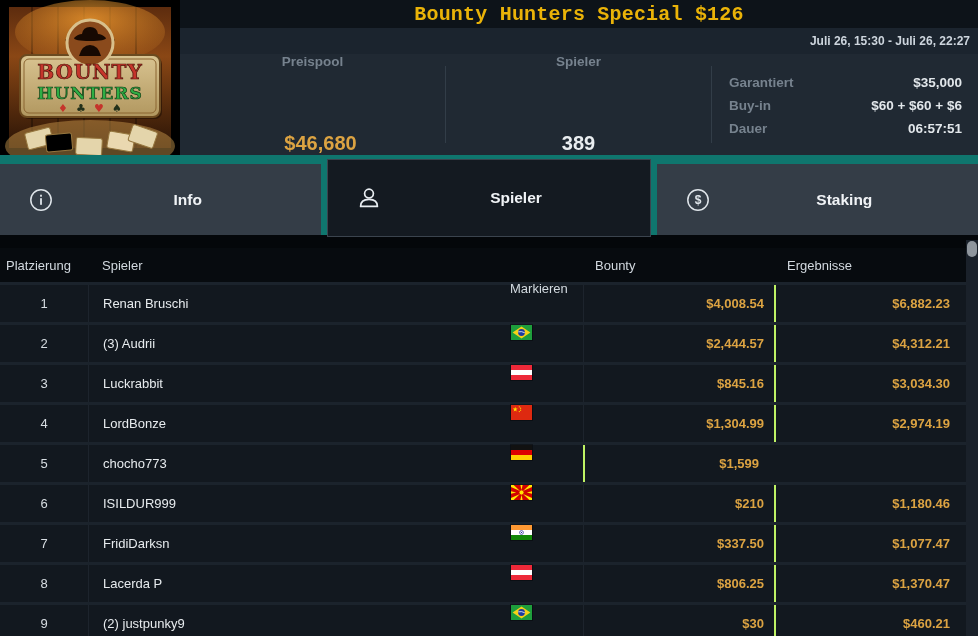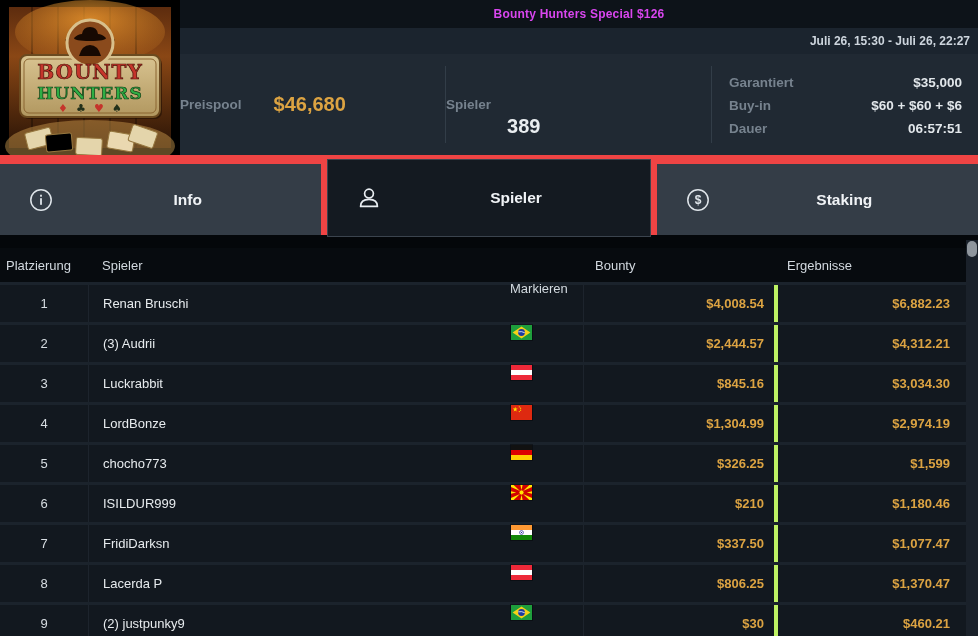--- a/index.html
+++ b/index.html
@@ -5,37 +5,37 @@
   * { margin:0; padding:0; box-sizing:border-box; }
   html,body { width:978px; height:636px; overflow:hidden; background:#04070a;
               font-family:"Liberation Sans", sans-serif; }
   .app { position:relative; width:978px; height:636px; background:#04070a; overflow:hidden; }
 
   
   .header { display:flex; height:155px; }
   .logo { width:180px; height:155px; background:#000; flex:none; }
   .header-right { flex:1; display:flex; flex-direction:column; }
   .title-bar { height:28px; background:#0d1319; display:flex; align-items:center; justify-content:center; }
-  .title-bar .t { color:#d946ef; font-size:12px; font-weight:700; letter-spacing:.2px; }
+  .title-bar .t { color:#eab308; font-size:20px; font-weight:700; letter-spacing:.2px;font-family:Liberation Mono, monospace; }
   .date-bar { height:26px; background:#1b242e; display:flex; align-items:center; justify-content:flex-end; padding-right:8px; }
   .date-bar .d { color:#cdd5dd; font-size:12px; font-weight:600; }
   .stats { flex:1; background:#202933; display:flex; align-items:stretch; }
-  .stat-block { width:265px; display:flex; flex-direction:row; align-items:center; justify-content:flex-start; gap:16px; }
+  .stat-block { width:265px; display:flex; flex-direction:column; align-items:center; justify-content:space-between; gap:16px; }
   .stat-label { color:#76828e; font-size:13.5px; font-weight:700; }
   .stat-value-orange { color:#dca342; font-size:20px; font-weight:700;margin-left:16px; }
   .stat-value-white { color:#e9edf0; font-size:20px; font-weight:700;margin-top:44px; }
   .vdiv { width:1px; background:#323d48; margin:12px 0; }
   .details { flex:1; border-left:1px solid #323d48; margin:12px 0; padding:2px 16px 0 17px;
              display:flex; flex-direction:column; justify-content:center; gap:4px; }
   .detail-row { display:flex; justify-content:space-between; font-size:13.5px; font-weight:700; line-height:19px; }
   .detail-row .dl { color:#76828e; }
   .detail-row .dv { color:#e2e7eb; }
 
   
-  .tabs { display:flex; gap:6px; background:#ef4444; padding-top:9px; align-items:stretch; height:80px; }
+  .tabs { display:flex; gap:6px; background:#0f766e; padding-top:9px; align-items:stretch; height:80px; }
   .tab { flex:1 1 0; display:flex; align-items:center; padding-left:28px; cursor:pointer;
          background:#343d47; }
   .tab .tab-icon { width:26px; height:26px; flex:none; display:flex; align-items:center; justify-content:center; }
   .tab .tab-label { flex:1; text-align:center; color:#f0f3f6; font-size:15.5px; font-weight:700; }
   .tab.active { background:#141a21; border:1px solid #3b444e; margin-top:-5px; margin-bottom:-2px;
                 position:relative; z-index:2; }
   .gap-strip { height:13px; background:#04070a; }
 
   
   .table { position:relative; height:388px; }
@@ -50,21 +50,21 @@
   .thead .c-name { padding-left:14px; }
   .thead .c-flag { padding-left:16px; }
   .thead .c-bounty { padding-left:12px; }
   .thead .c-result { padding-left:13px; }
   .trow { display:flex; height:40px; background:#12181f; border-top:3px solid #1b232c; align-items:stretch; cursor:pointer; }
   .trow .td { display:flex; align-items:center; font-size:13px; }
   .trow .c-rank { justify-content:center; color:#d7dde2; }
   .trow .c-name { padding-left:14px; color:#e7ebee; border-left:1px solid #1d242d; }
   .trow .c-flag { padding-left:16px; border-left:1px solid #1d242d; }
   .trow .c-bounty { justify-content:flex-end; padding-right:10px; color:#dca342; font-weight:700; border-left:1px solid #1d242d; }
-  .trow .c-result { justify-content:flex-end; padding-right:16px; color:#dca342; font-weight:700; border-left:4px solid #bef264; }
+  .trow .c-result { justify-content:flex-end; padding-right:16px; color:#dca342; font-weight:700; border-left:2px solid #bef264; }
   .flag { width:21px; height:15px; display:inline-flex; box-shadow:0 0 0 1px rgba(0,0,0,.35); }
   .flag svg { width:21px; height:15px; display:block; }
 
   
   .scrollbar { position:absolute; top:-8px; right:0; bottom:0; width:12px; background:#1a212a; }
   .scroll-thumb { position:absolute; top:1px; left:1px; width:10px; height:16px; border-radius:5px; background:#8f969d; }
 </style>
 </head>
 <body>
 
@@ -279,21 +279,20 @@
                   <polygon points="21,6.3 21,8.7 15.8,7.5"></polygon>
                   <polygon points="0,0 2.6,0 9,6.1 0,1.9"></polygon>
                   <polygon points="18.4,0 21,0 21,1.9 12,6.1"></polygon>
                   <polygon points="0,13.1 0,15 2.6,15 9,8.9"></polygon>
                   <polygon points="21,13.1 21,15 18.4,15 12,8.9"></polygon>
                   <circle cx="10.5" cy="7.5" r="2.4" stroke="#d20000" stroke-width="0.6"></circle>
                 </g>
               </svg>
             </span>
           </div>
-          <div class="td c-bounty">$326.25</div>
           <div class="td c-result">$1,599</div>
         </div>
         <div class="trow">
           <div class="td c-rank">6</div>
           <div class="td c-name">ISILDUR999</div>
           <div class="td c-flag">
             <span class="flag">
               <svg viewBox="0 0 21 15">
                 <rect width="21" height="15" fill="#ff9933"></rect>
                 <rect y="5" width="21" height="5" fill="#fff"></rect>

